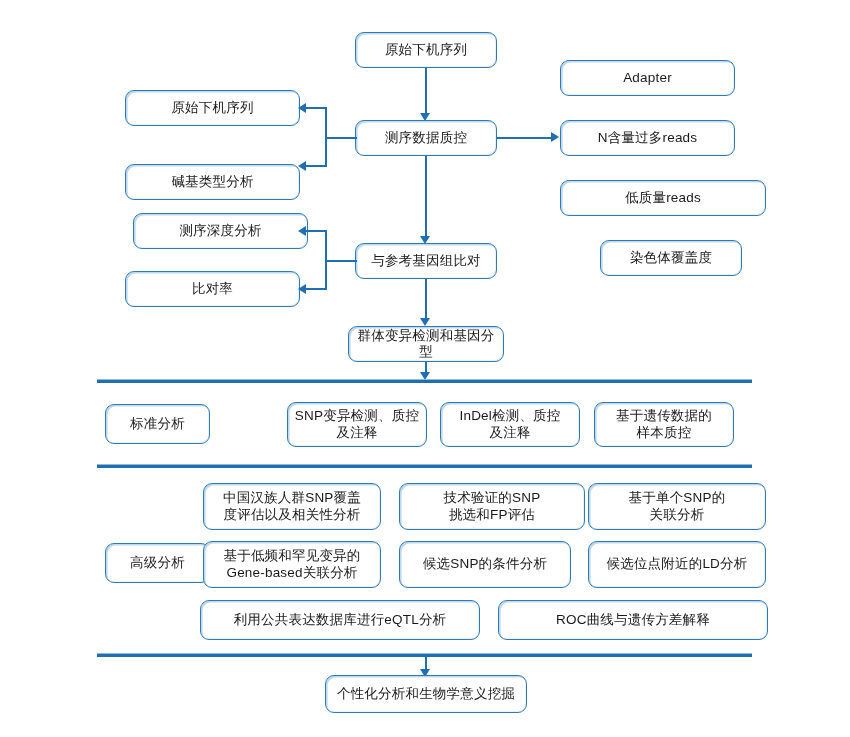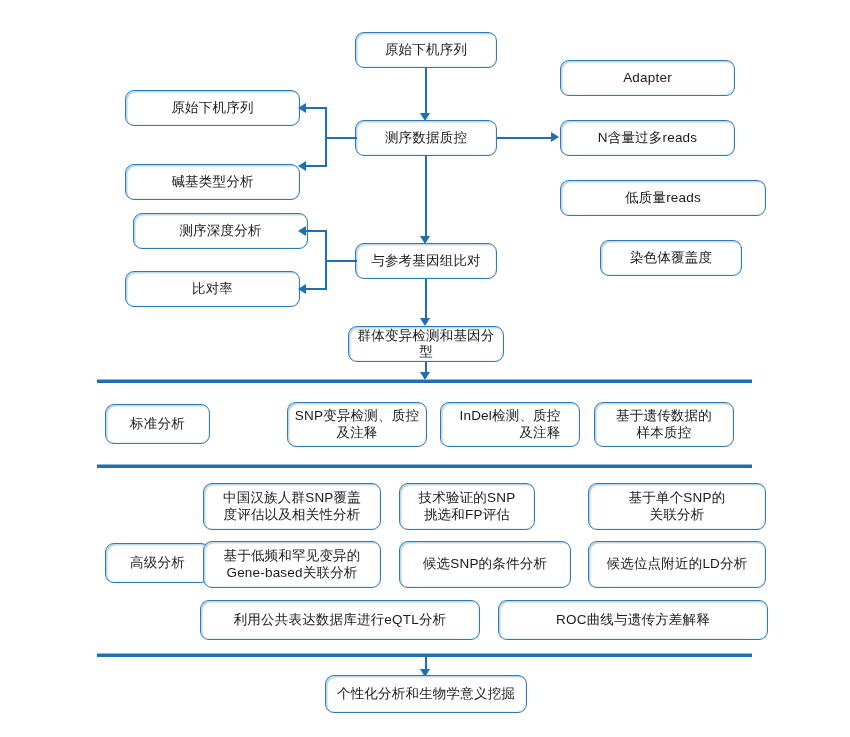--- a/index.html
+++ b/index.html
@@ -157,40 +157,40 @@
   <div class="divider" style="left:97px; top:379px; width:655px;"></div>
 
   <div class="node" style="left:105px; top:404px; width:105px; height:40px;">
     <span>标准分析</span>
   </div>
 
   <div class="node" style="left:287px; top:402px; width:140px; height:45px;">
     <span>SNP变异检测、质控
 及注释</span>
   </div>
-  <div class="node" style="left:440px; top:402px; width:140px; height:45px;text-align:right;">
+  <div class="node" style="left:440px; top:402px; width:140px; height:45px;">
     <span>InDel检测、质控
 及注释</span>
   </div>
   <div class="node" style="left:594px; top:402px; width:140px; height:45px;">
     <span>基于遗传数据的
 样本质控</span>
   </div>
 
   <div class="divider" style="left:97px; top:464px; width:655px;"></div>
 
   <div class="node" style="left:203px; top:483px; width:178px; height:47px;">
     <span>中国汉族人群SNP覆盖
 度评估以及相关性分析</span>
   </div>
 
   <div class="node" style="left:105px; top:543px; width:105px; height:40px;">
     <span>高级分析</span>
   </div>
-  <div class="node" style="left:399px; top:483px; width:136px; height:47px;">
+  <div class="node" style="left:399px; top:483px; width:186px; height:47px;">
     <span>技术验证的SNP
 挑选和FP评估</span>
   </div>
   <div class="node" style="left:588px; top:483px; width:178px; height:47px;">
     <span>基于单个SNP的
 关联分析</span>
   </div>
 
   <div class="node" style="left:203px; top:541px; width:178px; height:47px;">
     <span>基于低频和罕见变异的

